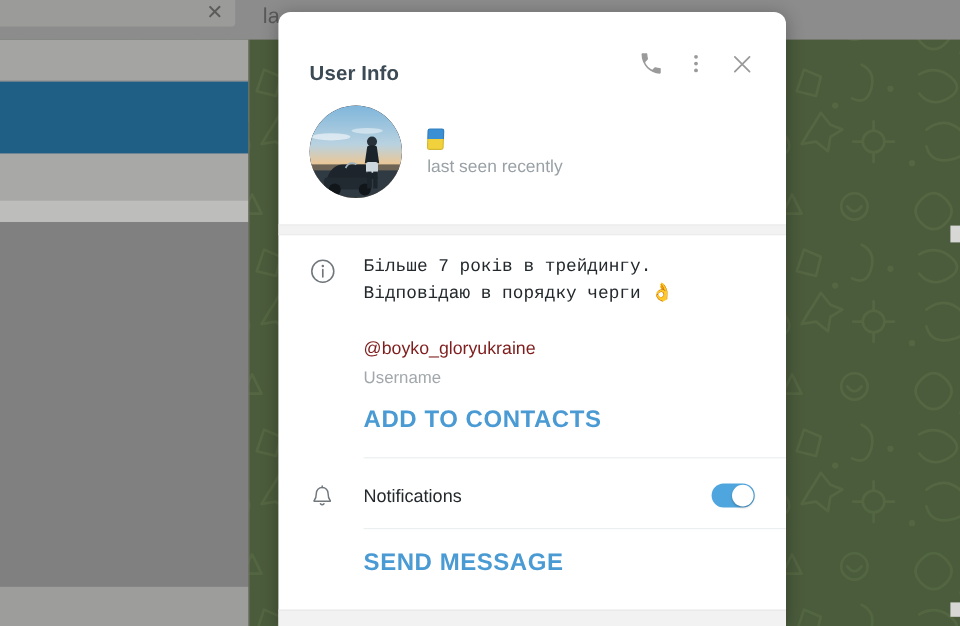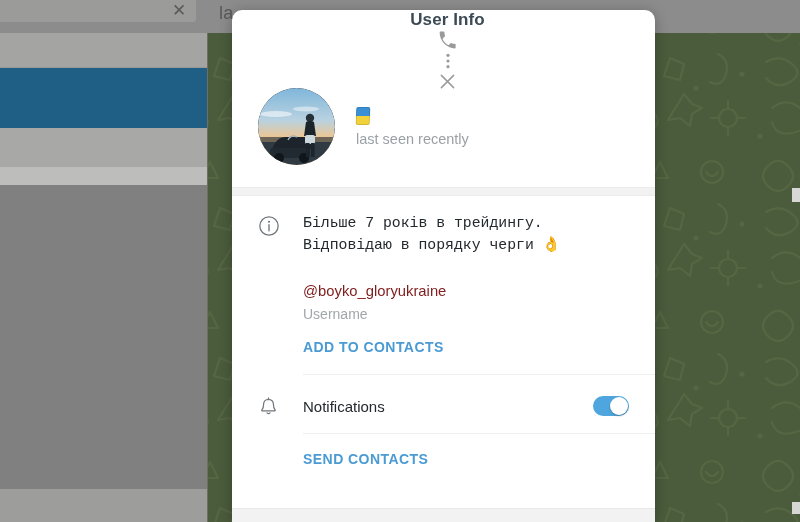--- a/index.html
+++ b/index.html
@@ -115,23 +115,22 @@
     border-top-left-radius: 10px;
     border-top-right-radius: 10px;
     overflow: hidden;
     box-shadow: 0 2px 14px rgba(0,0,0,.28);
   }
 
   .panel-header {
     position: relative;
     height: 62px;
     display: flex;
-    align-items: center;
+    align-items: flex-end;
     padding: 0 18px 0 26px;
-    flex-direction: column;
   }
   .panel-title {
     font-size: 17px;
     font-weight: bold;
     color: #3b4a54;
     letter-spacing: .1px;
     flex: 1;
   }
   .hdr-btn {
     width: 38px; height: 38px;
@@ -214,21 +213,21 @@
 
   .hairline {
     height: 1px;
     background: #eceff1;
     margin: 13px 0 0 71px;
   }
 
   .action-link {
     display: block;
     padding: 17px 0 19px 0;
-    font-size: 14px;
+    font-size: 20px;
     font-weight: bold;
     color: #4a9ad4;
     letter-spacing: .45px;
     cursor: pointer;
   }
 
   .toggle-row {
     display: flex;
     align-items: center;
     padding: 6px 26px 0 26px;
@@ -416,19 +415,19 @@
       </div>
       <div class="toggle-label">Notifications</div>
       <div class="switch">
         <div class="knob"></div>
       </div>
     </div>
 
     <div class="hairline" style="margin-top:2px;"></div>
 
     <div class="indent-block">
-      <div class="action-link">SEND CONTACTS</div>
+      <div class="action-link">SEND MESSAGE</div>
     </div>
 
     <div class="panel-footer-band"></div>
   </div>
 
 </div>
 
 </body></html>

